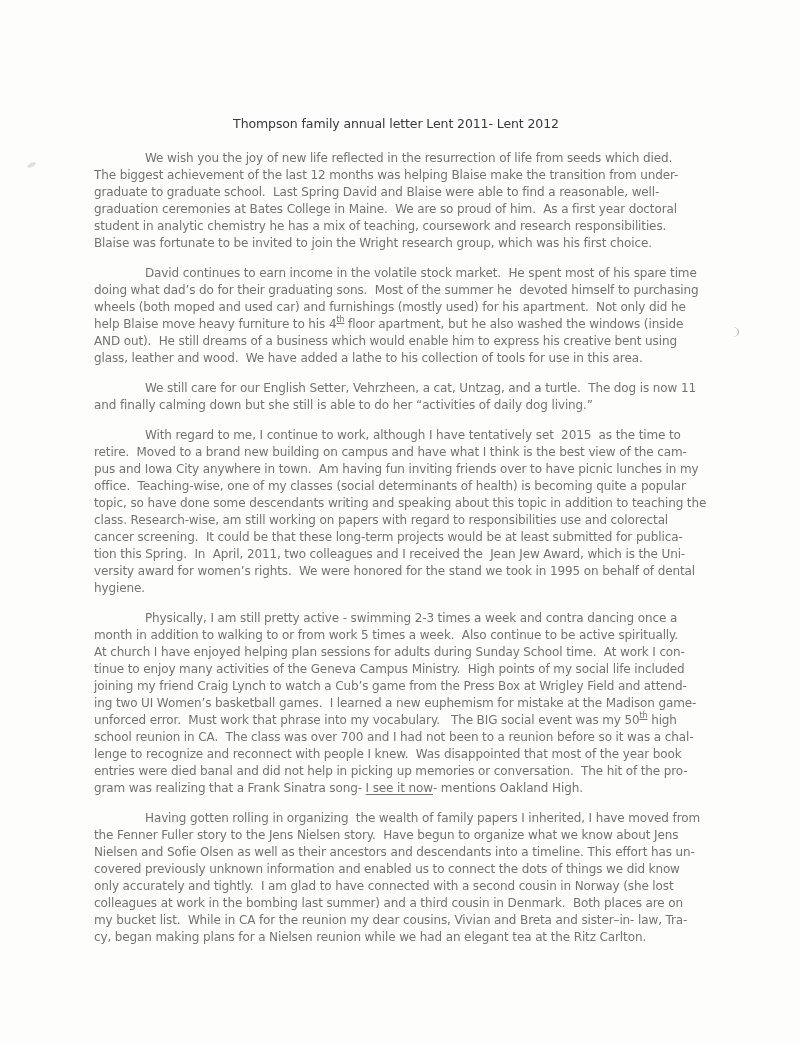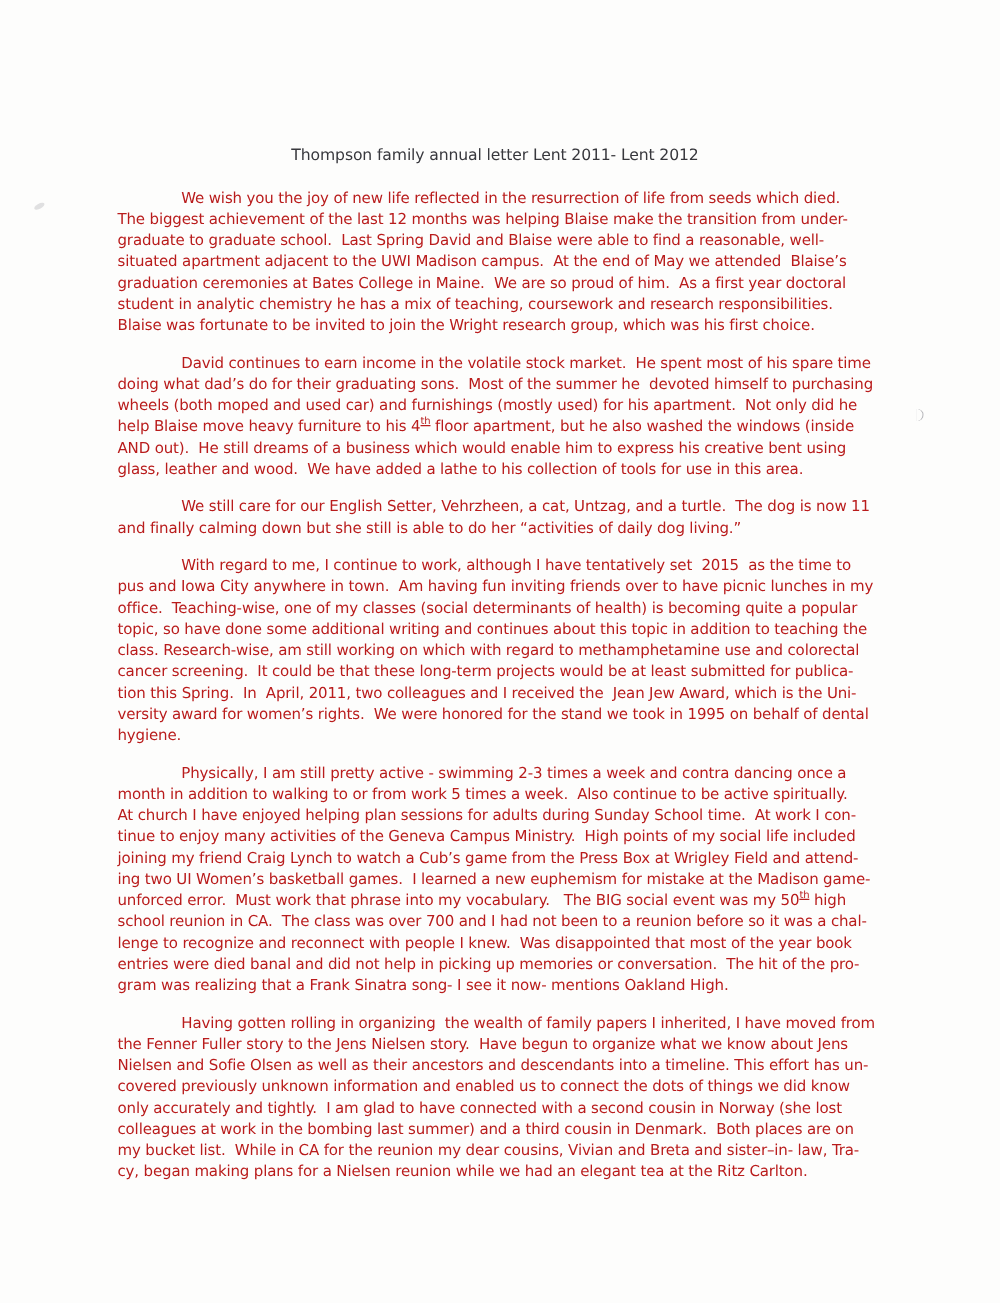--- a/index.html
+++ b/index.html
@@ -37,34 +37,35 @@
     width: 660px;
   }
   .paragraph {
     margin: 0 0 13px 0;
   }
   .line {
     white-space: pre;
     font-size: 12px;
     line-height: 17px;
     letter-spacing: -0.12px;
-    color: #b91c1c;
+    color: #737373;
   }
   .line.first {
     padding-left: 51px;
   }
   .line sup {
     font-size: 8px;
     line-height: 0;
     position: relative;
     top: -1px;
     vertical-align: super;
     text-decoration: underline;
   }
   .line .u {
+    text-decoration: underline;
     text-underline-offset: 2px;
   }
   
   .artifact-chevron {
     position: absolute;
     left: 733px;
     top: 327px;
     width: 5px;
     height: 10px;
     border-right: 1.4px solid #97979d;
@@ -86,43 +87,43 @@
 <body>
 
 <div class="page">
   <div class="title">Thompson family annual letter Lent 2011- Lent 2012</div>
 
   <div class="letter-body">
       <div class="paragraph">
         <div class="line first"><span>We wish you the joy of new life reflected in the resurrection of life from seeds which died.</span></div>
         <div class="line"><span>The biggest achievement of the last 12 months was helping Blaise make the transition from under-</span></div>
         <div class="line"><span>graduate to graduate school.  Last Spring David and Blaise were able to find a reasonable, well-</span></div>
-        <div class="line"><span>situated apartment adjacent to the UWI Madison campus.  At the end of May we attended  Blaise’s</span></div>
         <div class="line"><span>graduation ceremonies at Bates College in Maine.  We are so proud of him.  As a first year doctoral</span></div>
         <div class="line"><span>student in analytic chemistry he has a mix of teaching, coursework and research responsibilities.</span></div>
         <div class="line"><span>Blaise was fortunate to be invited to join the Wright research group, which was his first choice.</span></div>
       </div>
       <div class="paragraph">
         <div class="line first"><span>David continues to earn income in the volatile stock market.  He spent most of his spare time</span></div>
         <div class="line"><span>doing what dad’s do for their graduating sons.  Most of the summer he  devoted himself to purchasing</span></div>
         <div class="line"><span>wheels (both moped and used car) and furnishings (mostly used) for his apartment.  Not only did he</span></div>
         <div class="line"><span>help Blaise move heavy furniture to his 4</span><sup>th</sup><span> floor apartment, but he also washed the windows (inside</span></div>
         <div class="line"><span>AND out).  He still dreams of a business which would enable him to express his creative bent using</span></div>
         <div class="line"><span>glass, leather and wood.  We have added a lathe to his collection of tools for use in this area.</span></div>
       </div>
       <div class="paragraph">
         <div class="line first"><span>We still care for our English Setter, Vehrzheen, a cat, Untzag, and a turtle.  The dog is now 11</span></div>
         <div class="line"><span>and finally calming down but she still is able to do her “activities of daily dog living.”</span></div>
       </div>
       <div class="paragraph">
         <div class="line first"><span>With regard to me, I continue to work, although I have tentatively set  2015  as the time to</span></div>
+        <div class="line"><span>retire.  Moved to a brand new building on campus and have what I think is the best view of the cam-</span></div>
         <div class="line"><span>pus and Iowa City anywhere in town.  Am having fun inviting friends over to have picnic lunches in my</span></div>
         <div class="line"><span>office.  Teaching-wise, one of my classes (social determinants of health) is becoming quite a popular</span></div>
-        <div class="line"><span>topic, so have done some additional writing and continues about this topic in addition to teaching the</span></div>
-        <div class="line"><span>class. Research-wise, am still working on which with regard to methamphetamine use and colorectal</span></div>
+        <div class="line"><span>topic, so have done some descendants writing and speaking about this topic in addition to teaching the</span></div>
+        <div class="line"><span>class. Research-wise, am still working on papers with regard to responsibilities use and colorectal</span></div>
         <div class="line"><span>cancer screening.  It could be that these long-term projects would be at least submitted for publica-</span></div>
         <div class="line"><span>tion this Spring.  In  April, 2011, two colleagues and I received the  Jean Jew Award, which is the Uni-</span></div>
         <div class="line"><span>versity award for women’s rights.  We were honored for the stand we took in 1995 on behalf of dental</span></div>
         <div class="line"><span>hygiene.</span></div>
       </div>
       <div class="paragraph">
         <div class="line first"><span>Physically, I am still pretty active - swimming 2-3 times a week and contra dancing once a</span></div>
         <div class="line"><span>month in addition to walking to or from work 5 times a week.  Also continue to be active spiritually.</span></div>
         <div class="line"><span>At church I have enjoyed helping plan sessions for adults during Sunday School time.  At work I con-</span></div>
         <div class="line"><span>tinue to enjoy many activities of the Geneva Campus Ministry.  High points of my social life included</span></div>

